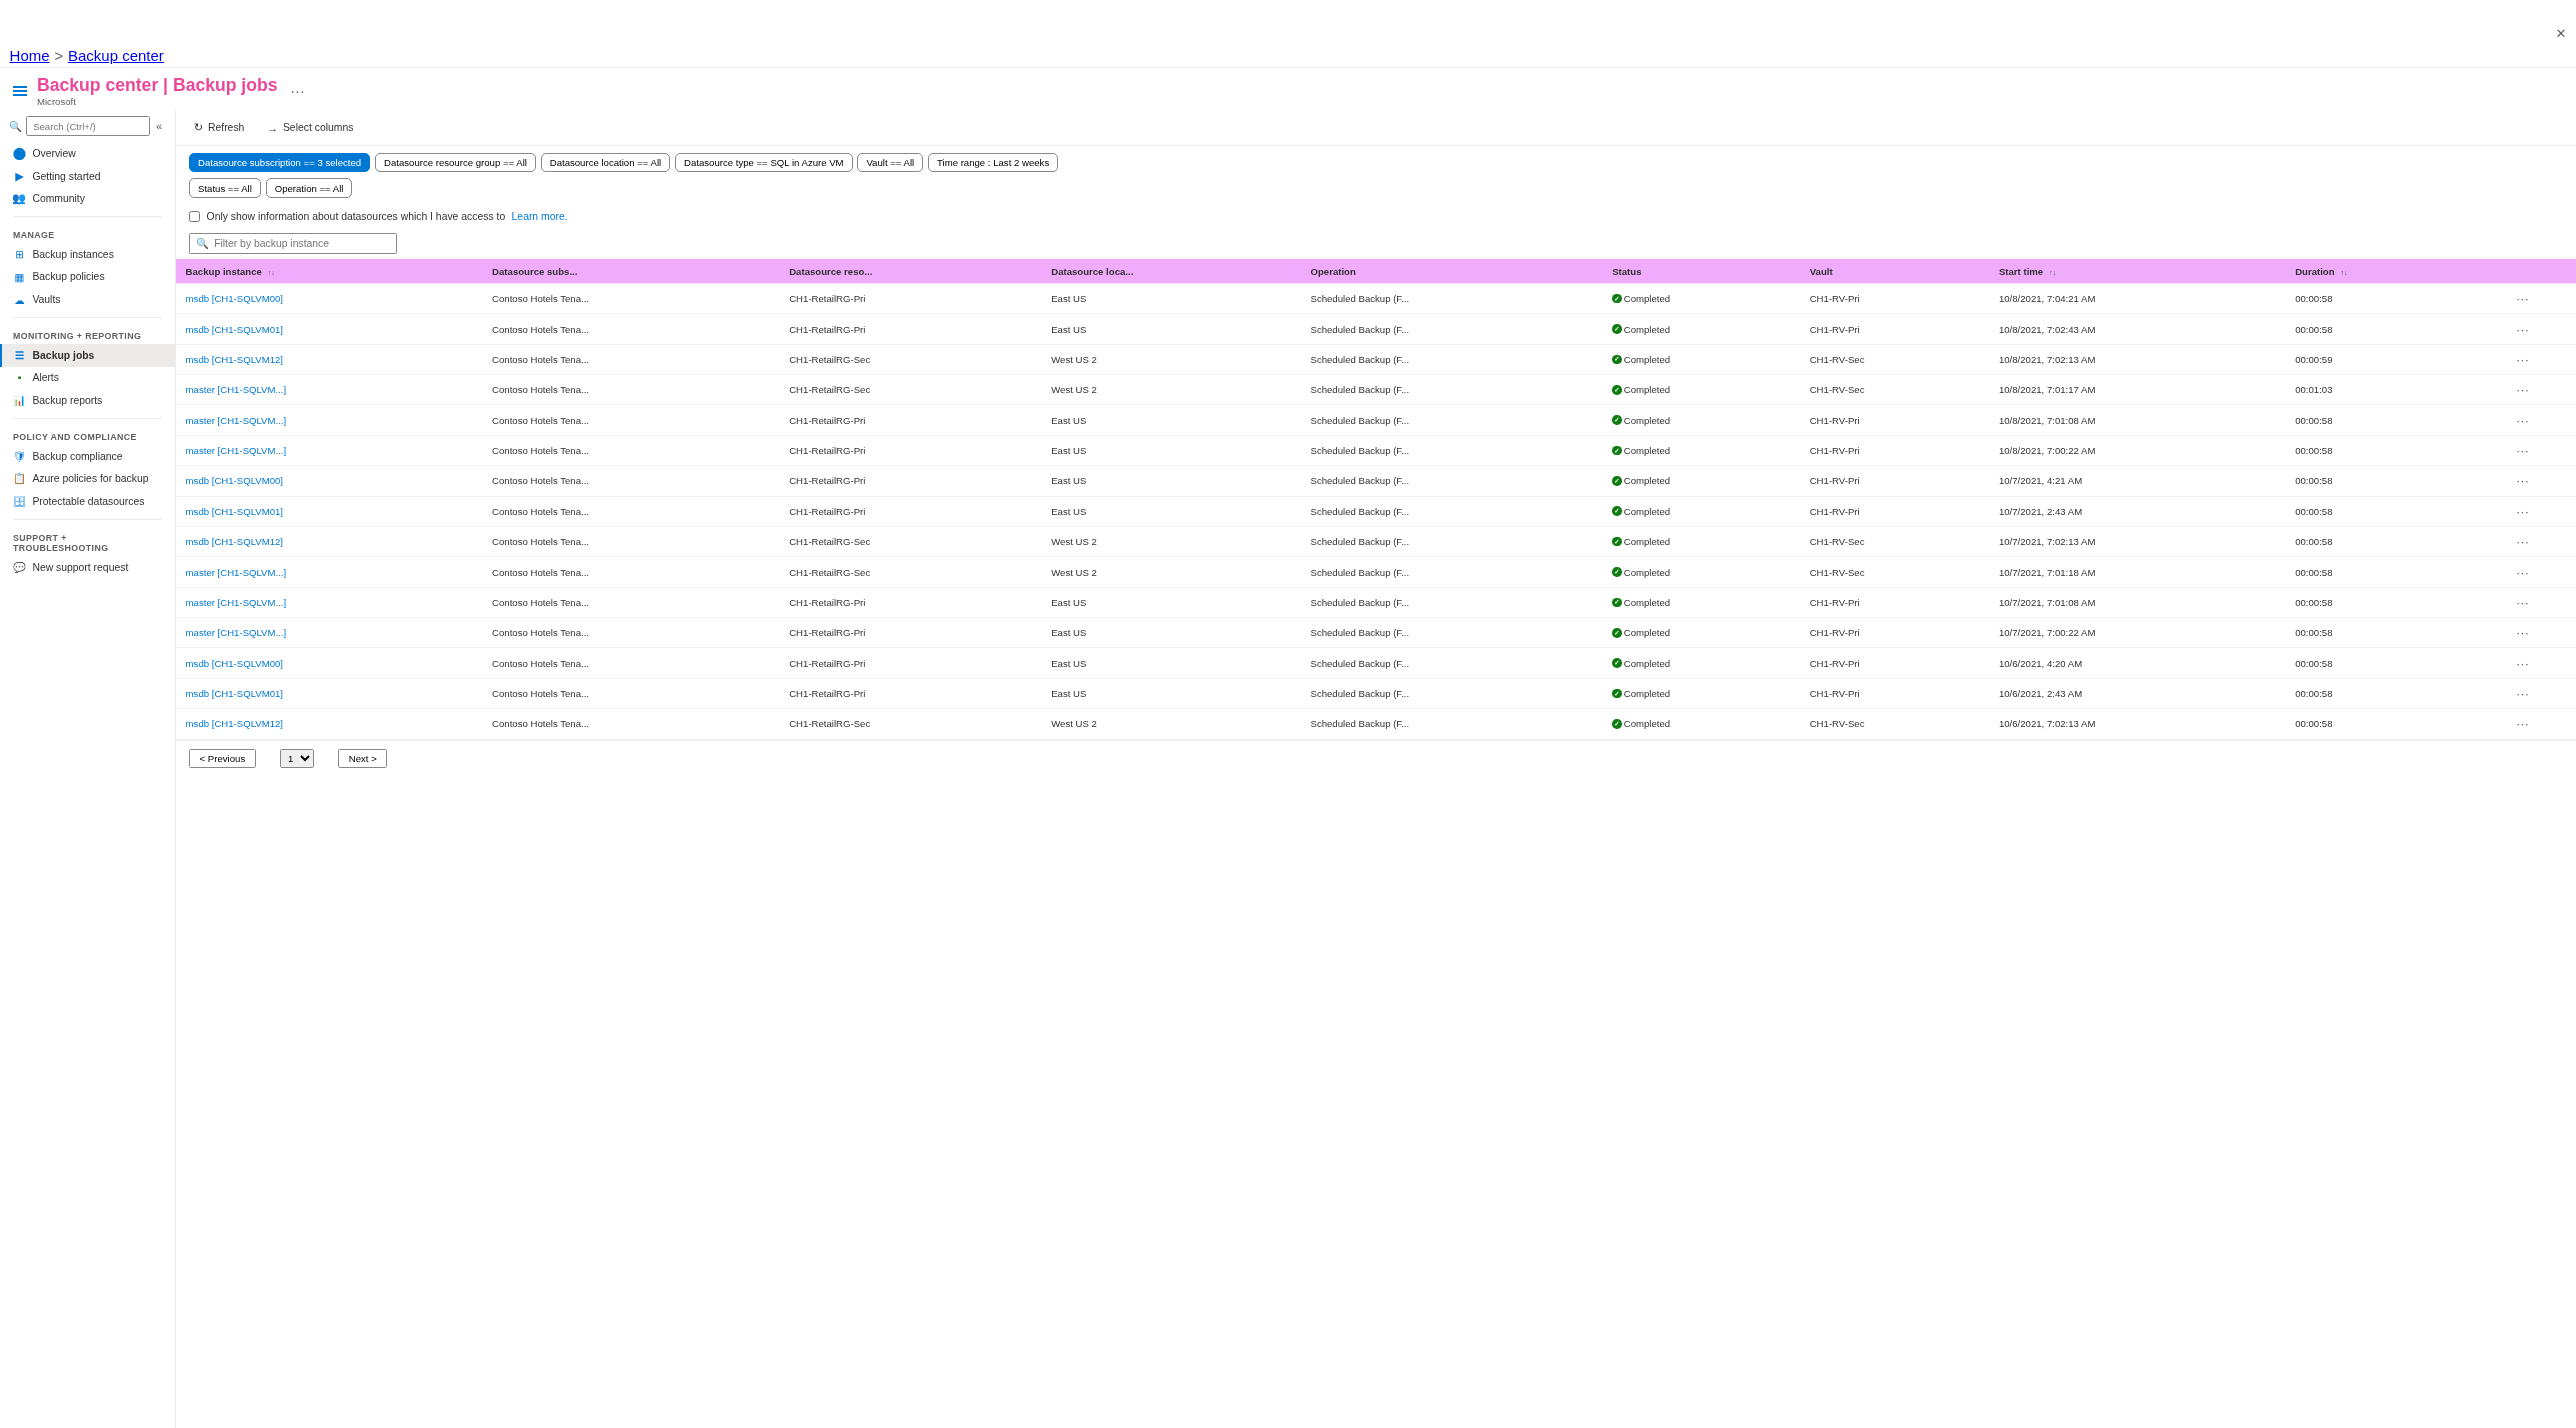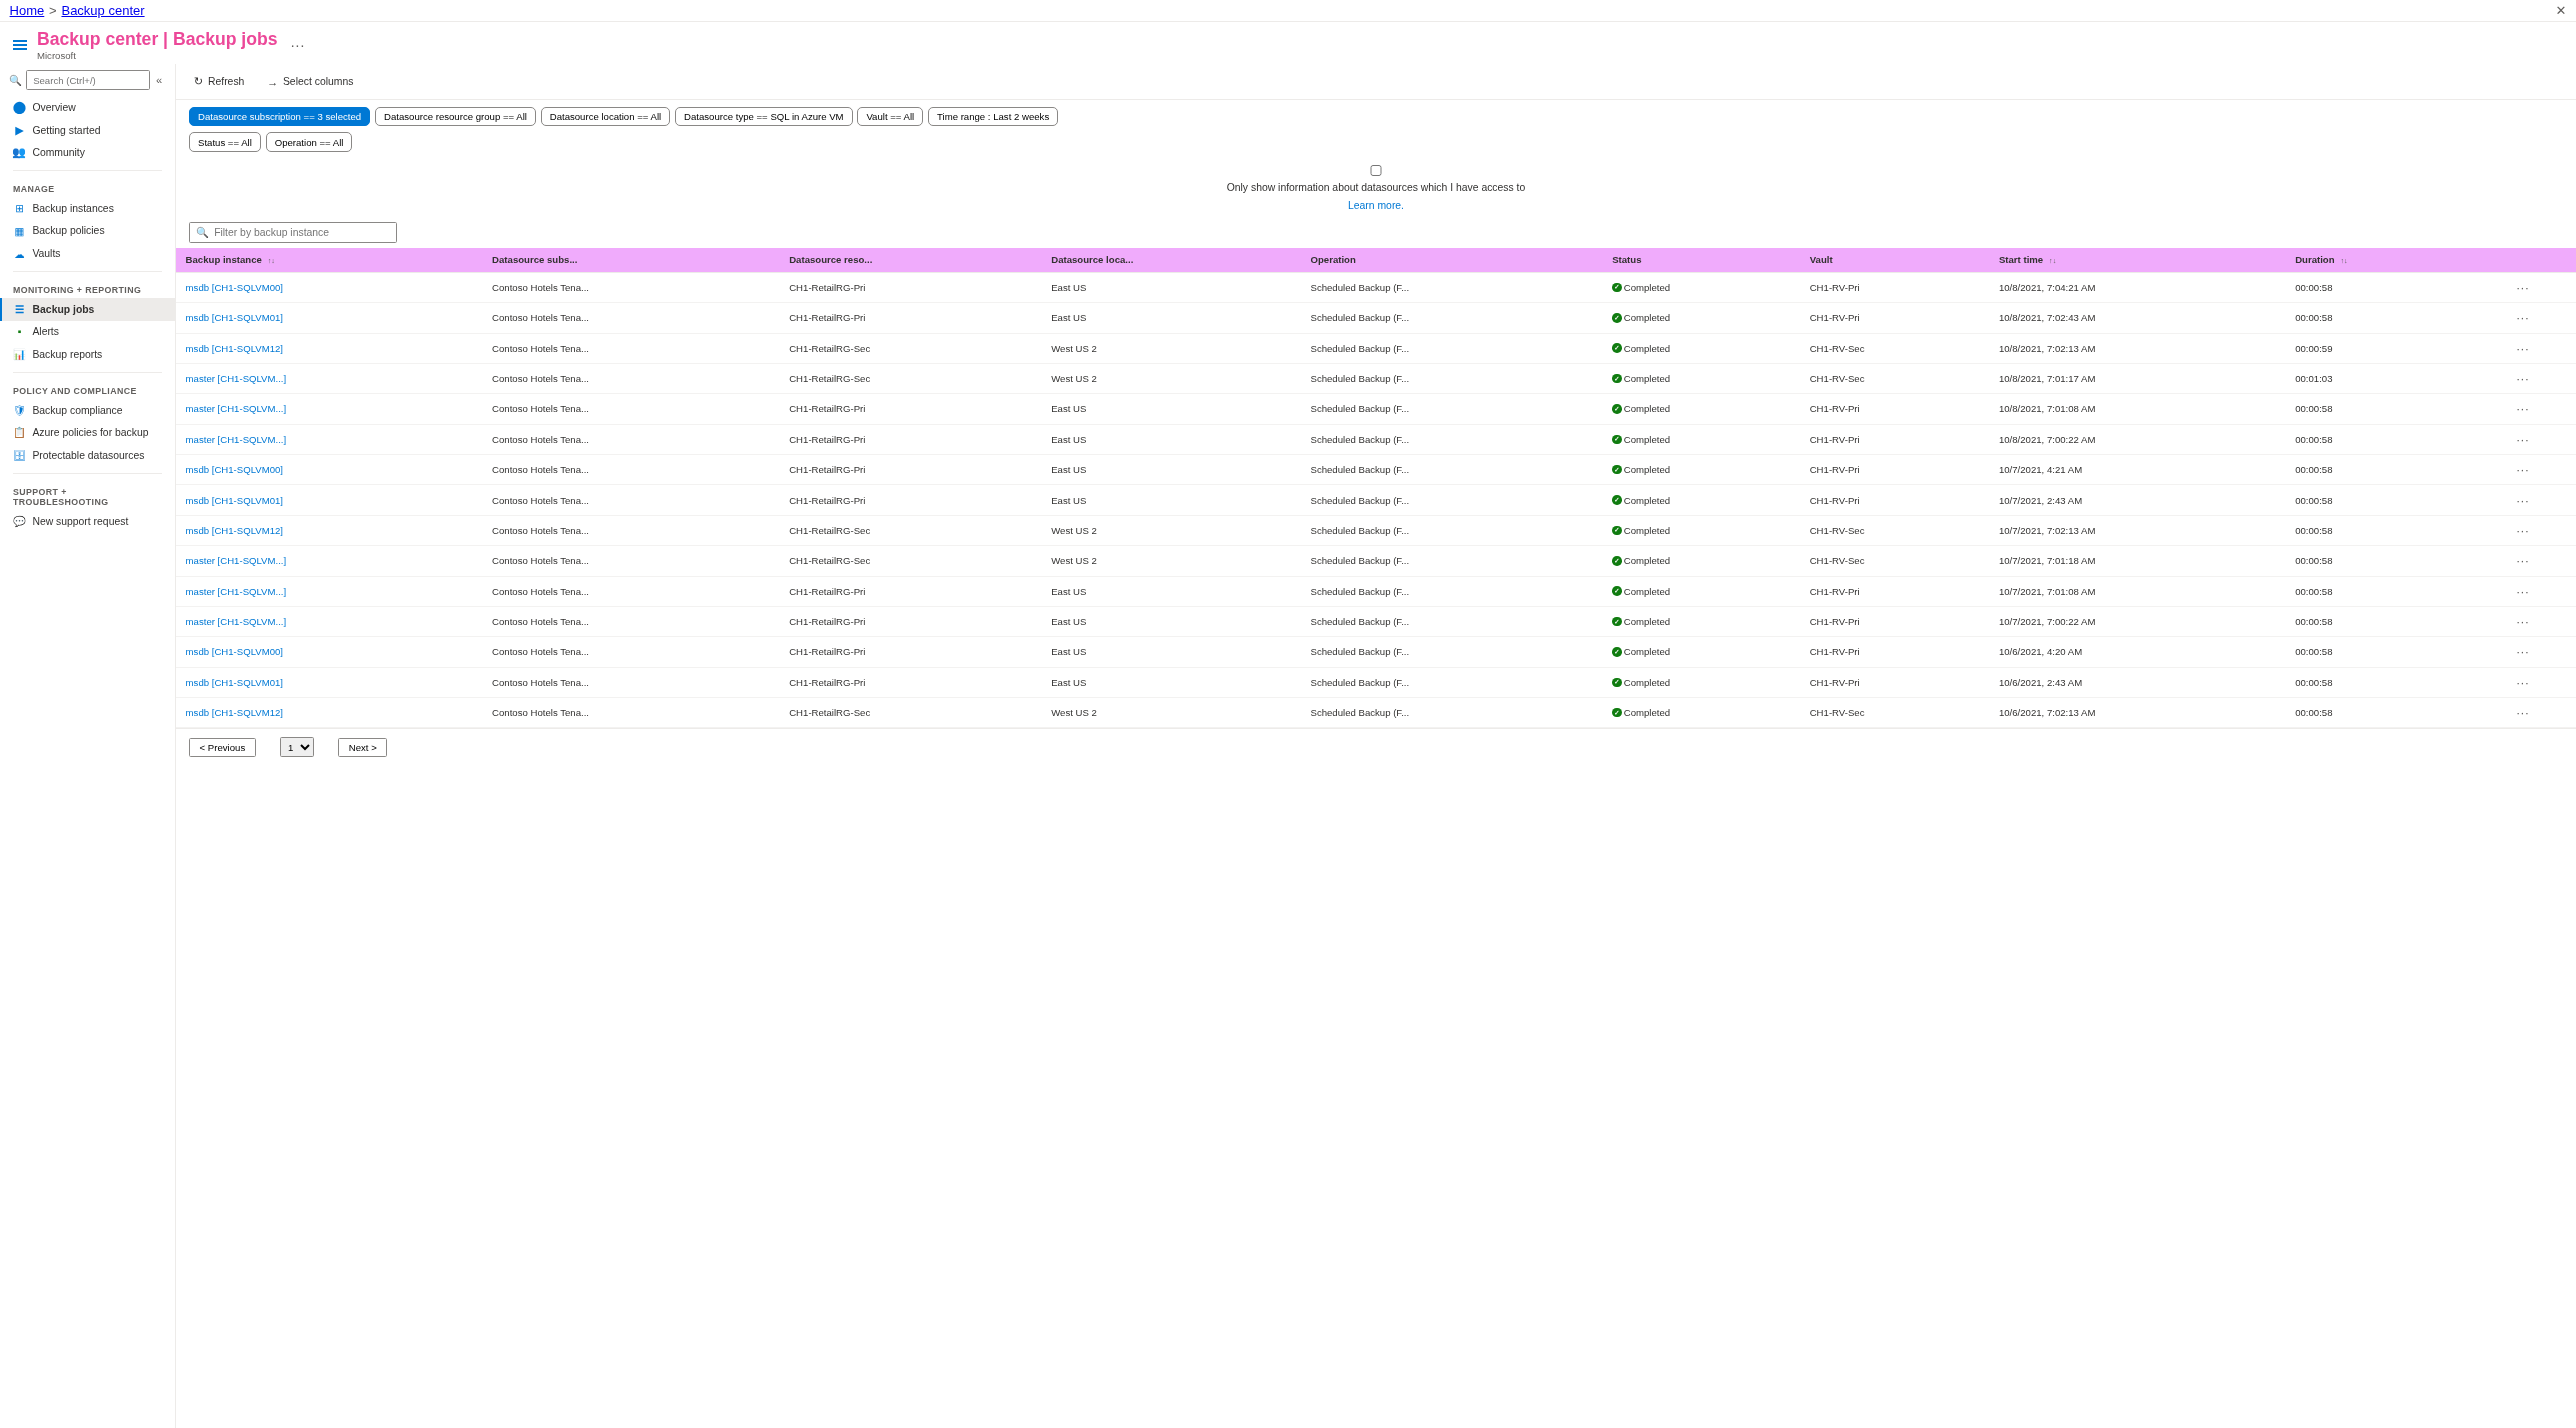--- a/index.html
+++ b/index.html
@@ -1,20 +1,20 @@
 <!DOCTYPE html>
 <html style="font-size:13px"><head>
   <meta charset="utf-8">
   <style>
     * { box-sizing: border-box; margin: 0; padding: 0; }
     body { font-family: 'Segoe UI', Arial, sans-serif; font-size: 10.4px; background: #fff; color: #323130; overflow: hidden; }
 
     
     .top-bar { display: flex; align-items: center; justify-content: space-between; padding: 3.2px 9.6px; border-bottom: 0.8px solid #edebe9; background: #fff; }
-    .breadcrumb { display: flex; align-items: center; gap: 4.8px; font-size: 13px; color: #0078d4; }
+    .breadcrumb { display: flex; align-items: center; gap: 4.8px; font-size: 15px; color: #0078d4; margin-top: 44px; }
     .breadcrumb span { color: #605e5c; }
     .close-btn { cursor: pointer; font-size: 13px; color: #605e5c; background: none; border: none; }
 
     
     .page-header { display: flex; align-items: center; gap: 9.6px; padding: 6.4px 13px 3.2px 13px; }
     .hamburger-icon { display: flex; flex-direction: column; gap: 2.4px; cursor: pointer; }
     .hamburger-icon span { display: block; width: 14.4px; height: 1.6px; background: #0078d4; }
     .page-title-block h1 { font-size: 17.6px; font-weight: 700; color: #ec4899; }
     .page-title-block .subtitle { font-size: 9.6px; color: #605e5c; }
     .more-btn { font-size: 14.4px; color: #605e5c; cursor: pointer; background: none; border: none; margin-left: 3.2px; }
@@ -38,21 +38,21 @@
     .main-content { flex: 1; overflow-y: auto; padding: 0; }
     .toolbar { display: flex; align-items: center; gap: 13px; padding: 8px 13px; border-bottom: 0.8px solid #edebe9; }
     .toolbar-btn { display: flex; align-items: center; gap: 4.8px; cursor: pointer; background: none; border: none; color: #323130; font-size: 10.4px; padding: 3.2px 4.8px; }
 
     
     .filters { padding: 6.4px 13px; display: flex; flex-wrap: wrap; gap: 4.8px; }
     .filter-chip { display: inline-flex; align-items: center; padding: 3.2px 8px; border-radius: 5px; font-size: 9.6px; cursor: pointer; border: 0.8px solid #8a8886; background: #fff; }
     .filter-chip.active { background: #0078d4; color: #fff; border-color: #0078d4; }
 
     
-    .checkbox-row { padding: 6.4px 13px; display: flex; align-items: center; gap: 6.4px; font-size: 10.4px; flex-direction: column; }
+    .checkbox-row { padding: 6.4px 13px; display: flex; align-items: center; gap: 6.4px; font-size: 10.4px; }
     .checkbox-row input[type=checkbox] { width: 11.2px; height: 11.2px; }
     .learn-more { color: #0078d4; text-decoration: none; }
 
     
     .search-row { padding: 4.8px 13px; }
     .search-box { display: flex; align-items: center; border: 0.8px solid #8a8886; border-radius: 1.6px; padding: 3.2px 6.4px; width: 208px; gap: 4.8px; }
     .search-box input { border: none; outline: none; font-size: 10.4px; flex: 1; color: #a19f9d; }
 
     
     .items-count { padding: 4.8px 13px; font-size: 10.4px; color: #323130; }

